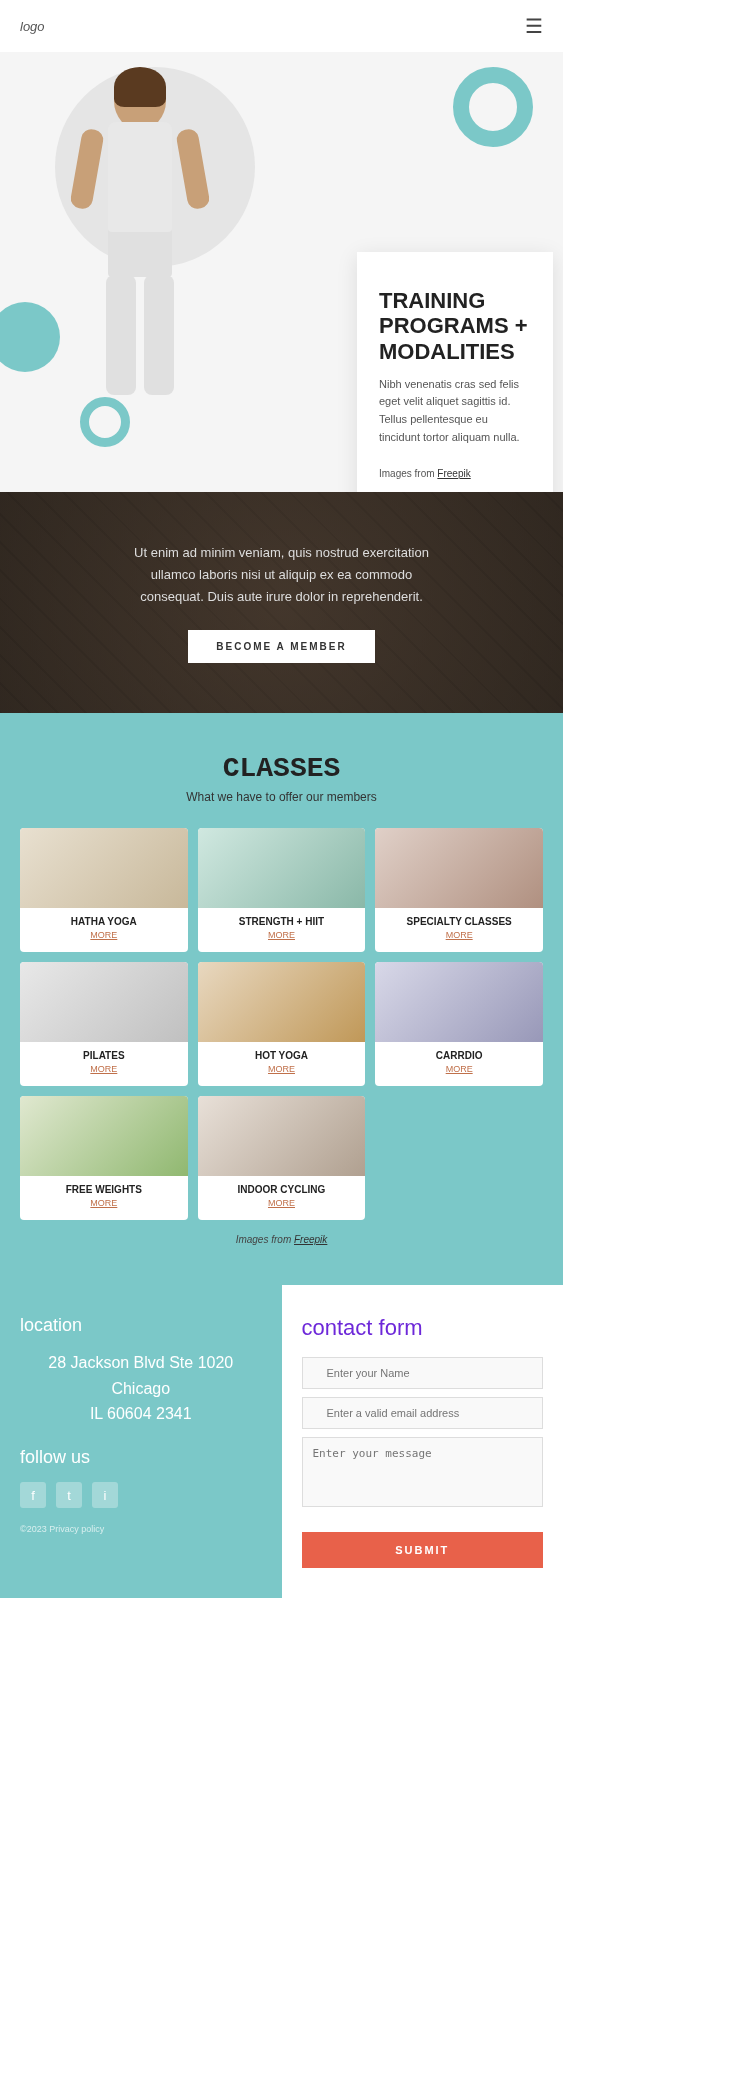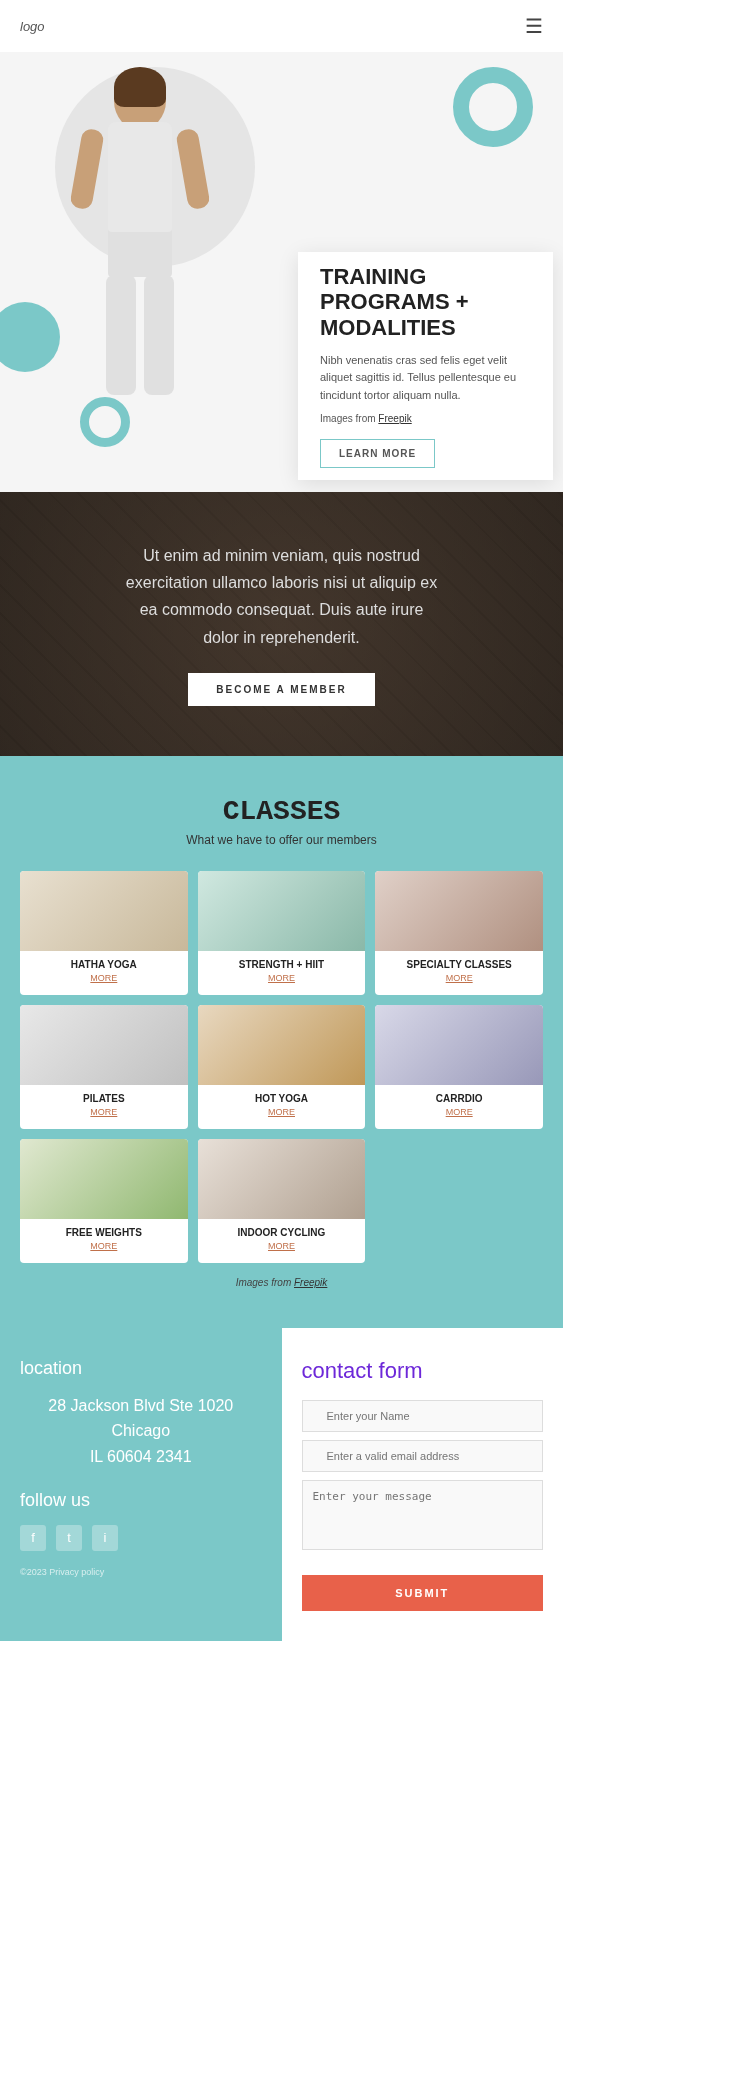--- a/index.html
+++ b/index.html
@@ -14,28 +14,28 @@
     .hamburger { font-size: 20px; color: #444; cursor: pointer; }
 
     
     .hero {
       position: relative; background: #f5f5f5; min-height: 440px;
       overflow: hidden; padding: 20px;
     }
 
     .hero-card {
       position: absolute; right: 10px; top: 200px;
-      background: #fff; padding: 12px 22px; width: 255px;
+      background: #fff; padding: 36px 22px; width: 196px;
       box-shadow: 0 4px 20px rgba(0,0,0,0.1);
     }
     .hero-card h1 {
       font-size: 22px; font-weight: 900; color: #222; line-height: 1.15;
       text-transform: uppercase; margin-bottom: 12px;
     }
-    .hero-card p { font-size: 11px; color: #555; line-height: 1.6; margin-bottom: 6px; }
+    .hero-card p { font-size: 11px; color: #555; line-height: 1.6; margin-bottom: 20px; }
     .hero-card .freepik-link { font-size: 10px; color: #555; margin-bottom: 12px; }
     .hero-card .freepik-link a { color: #333; text-decoration: underline; }
     .learn-more-btn {
       display: inline-block; padding: 8px 18px;
       border: 1.5px solid #7bc8c8; color: #555; font-size: 10px;
       font-weight: 600; letter-spacing: 1px; text-transform: uppercase;
       background: transparent; cursor: pointer; text-decoration: none;
     }
 
     
@@ -44,21 +44,21 @@
       background: linear-gradient(rgba(40,35,30,0.65), rgba(40,35,30,0.65)),
         repeating-linear-gradient(45deg, #3a3028 0px, #3a3028 2px, #4a3e35 2px, #4a3e35 20px);
       display: flex; flex-direction: column; align-items: center; justify-content: center;
       padding: 50px 30px; text-align: center;
     }
     .explore-section h2 {
       font-size: 30px; font-weight: 900; color: #fff; text-transform: uppercase;
       letter-spacing: 1px; margin-bottom: 14px; position: relative; z-index: 1;
     }
     .explore-section p {
-      font-size: 16px; color: #ddd; line-height: 1.7; max-width: 320px;
+      font-size: 13px; color: #ddd; line-height: 1.7; max-width: 320px;
       margin-bottom: 22px; position: relative; z-index: 1;
     }
     .become-member-btn {
       padding: 11px 28px; background: #fff; color: #333;
       font-size: 10px; font-weight: 700; letter-spacing: 2px;
       text-transform: uppercase; border: none; cursor: pointer;
       position: relative; z-index: 1;
     }
 
     

